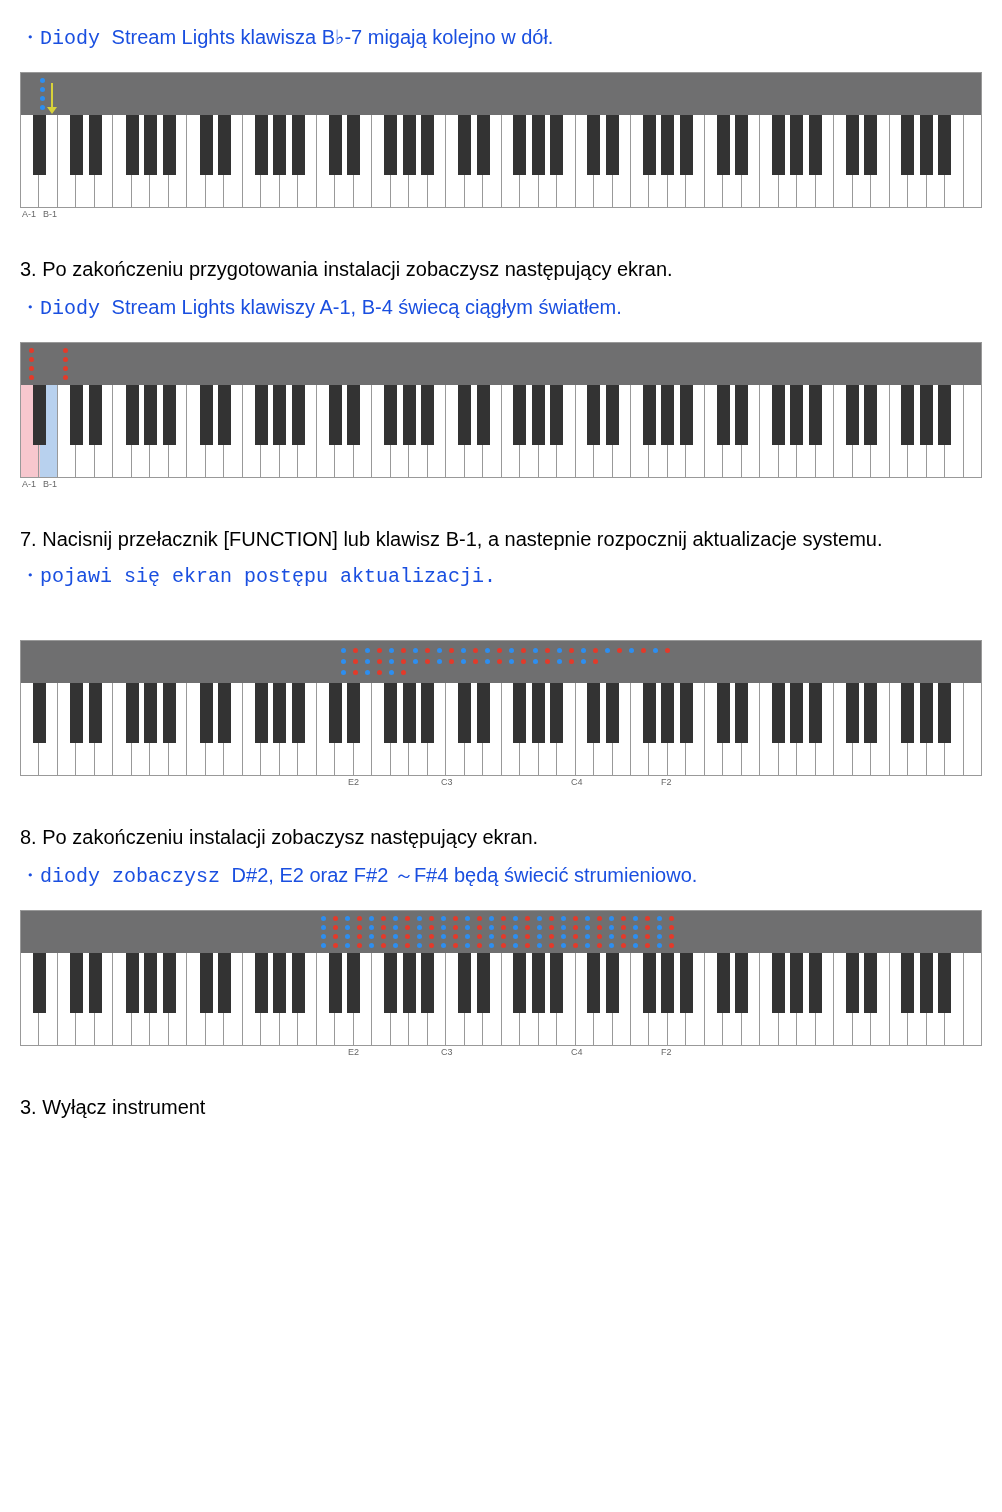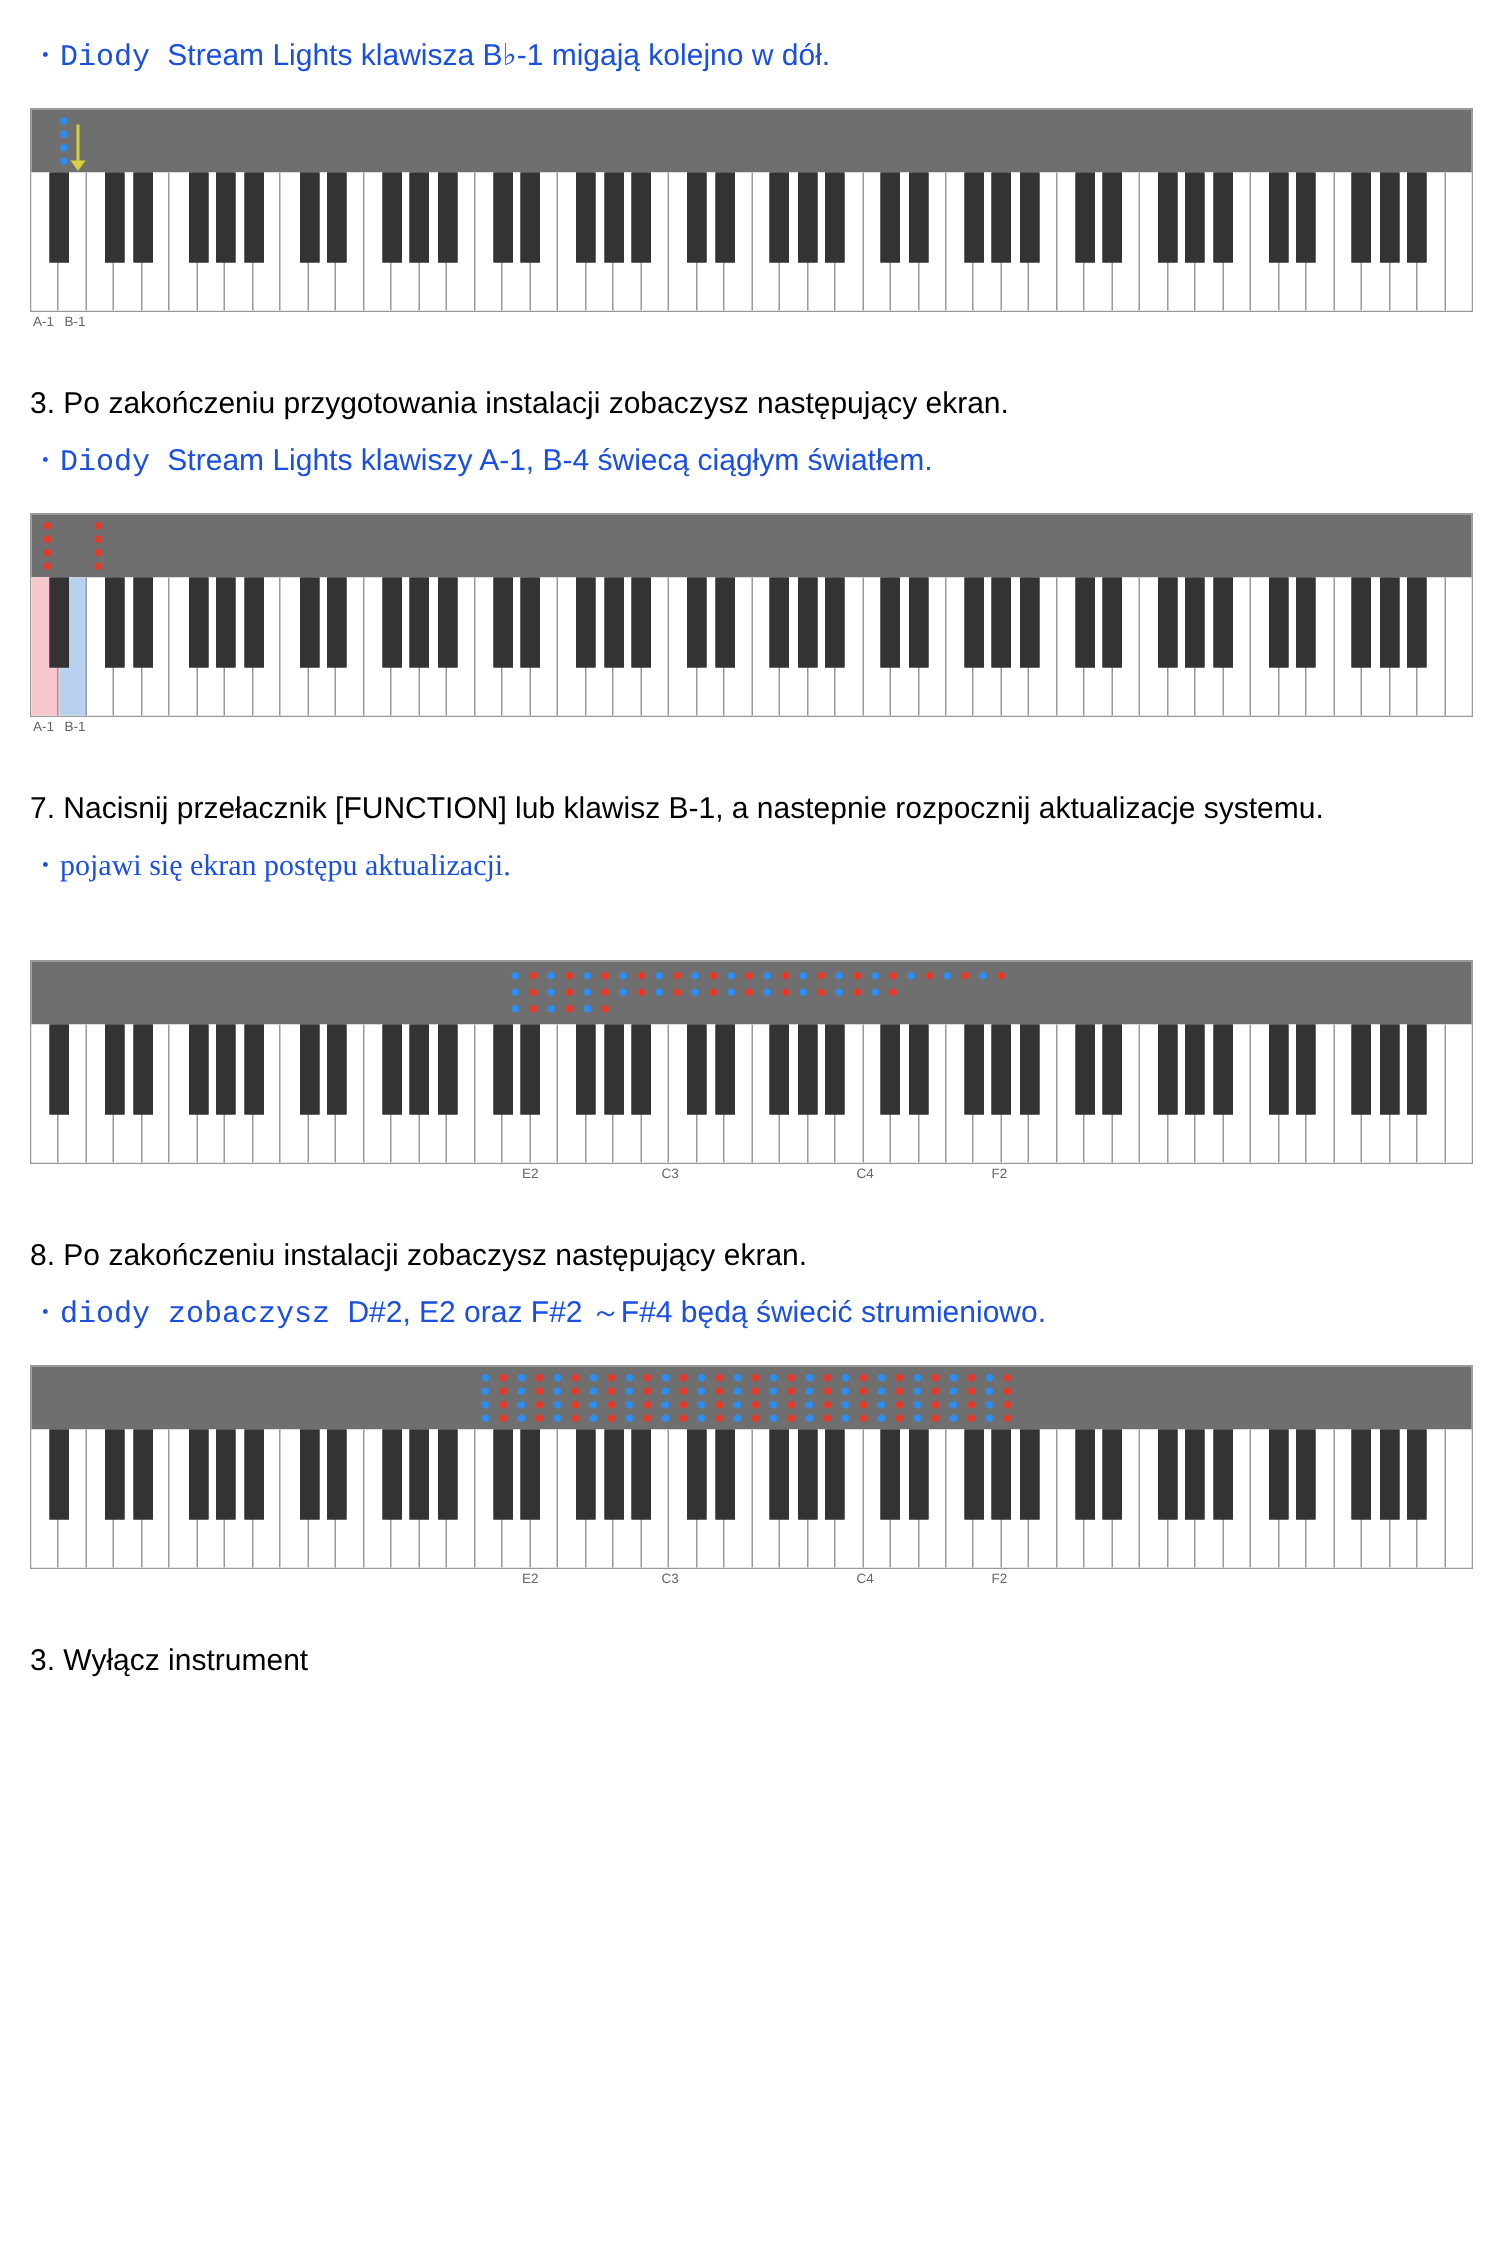--- a/index.html
+++ b/index.html
@@ -8,21 +8,21 @@
   font-family:Arial,Helvetica,sans-serif;
   font-size:20px;
   line-height:1.3;
   color:#000;
   width:1002px;
   box-sizing:border-box;
 }
 .blue{color:#1a4fe0;}
 .bullet-line{margin:12px 0 20px 0;font-size:20px;}
 .bullet-keyword{font-family:"Courier New",monospace;color:#1a4fe0;margin-right:6px;}
-.mono-blue{font-family:Liberation Serif, serif;color:#1a4fe0;}
+.mono-blue{font-family:Liberation Mono, monospace;color:#1a4fe0;}
 .step-text{margin:48px 0 4px 0;font-size:20px;color:#000;}
 .kb-wrap{margin:10px 0 0 0;border:1px solid #999;width:962px;position:relative;box-sizing:border-box;}
 .led-strip{background:#6f6f70;height:42px;position:relative;}
 .keys{background:#fff;height:92px;position:relative;}
 .white-keys{display:flex;height:92px;}
 .wk{flex:1 1 0;border-right:1px solid #999;position:relative;}
 .wk:last-child{border-right:none;}
 .black-keys{position:absolute;top:0;left:0;right:0;height:60px;pointer-events:none;}
 .bk{position:absolute;top:0;width:11px;height:58px;background:#333;border:1px solid #333;}
 .note-labels{position:absolute;bottom:-14px;left:0;right:0;height:12px;font-size:9px;color:#666;}
@@ -34,21 +34,21 @@
 .led.blue{background:#2d8ef0;}
 .led.red{background:#e33a2a;}
 .arrow-down{position:absolute;width:2px;height:26px;background:#d8d23a;top:10px;}
 .arrow-down::after{content:"";position:absolute;bottom:-5px;left:-4px;border-left:5px solid transparent;border-right:5px solid transparent;border-top:7px solid #d8d23a;}
 .gap{height:20px;}
 </style>
 </head>
 <body>
 
 <div class="bullet-line">
-  <span class="bullet-keyword">・Diody</span><span class="blue"> Stream Lights klawisza B♭-1 migają kolejno w dół.</span>
+  <span class="bullet-keyword">・Diody</span><span class="blue"> Stream Lights klawisza B♭-7 migają kolejno w dół.</span>
 </div>
 
 <div class="kb-wrap" style="margin-bottom:18px;">
   <div class="led-strip">
     <div class="led blue" style="left:19px;top:5px;"></div>
     <div class="led blue" style="left:19px;top:14px;"></div>
     <div class="led blue" style="left:19px;top:23px;"></div>
     <div class="led blue" style="left:19px;top:32px;"></div>
     <div class="arrow-down" style="left:30px;"></div>
   </div>

